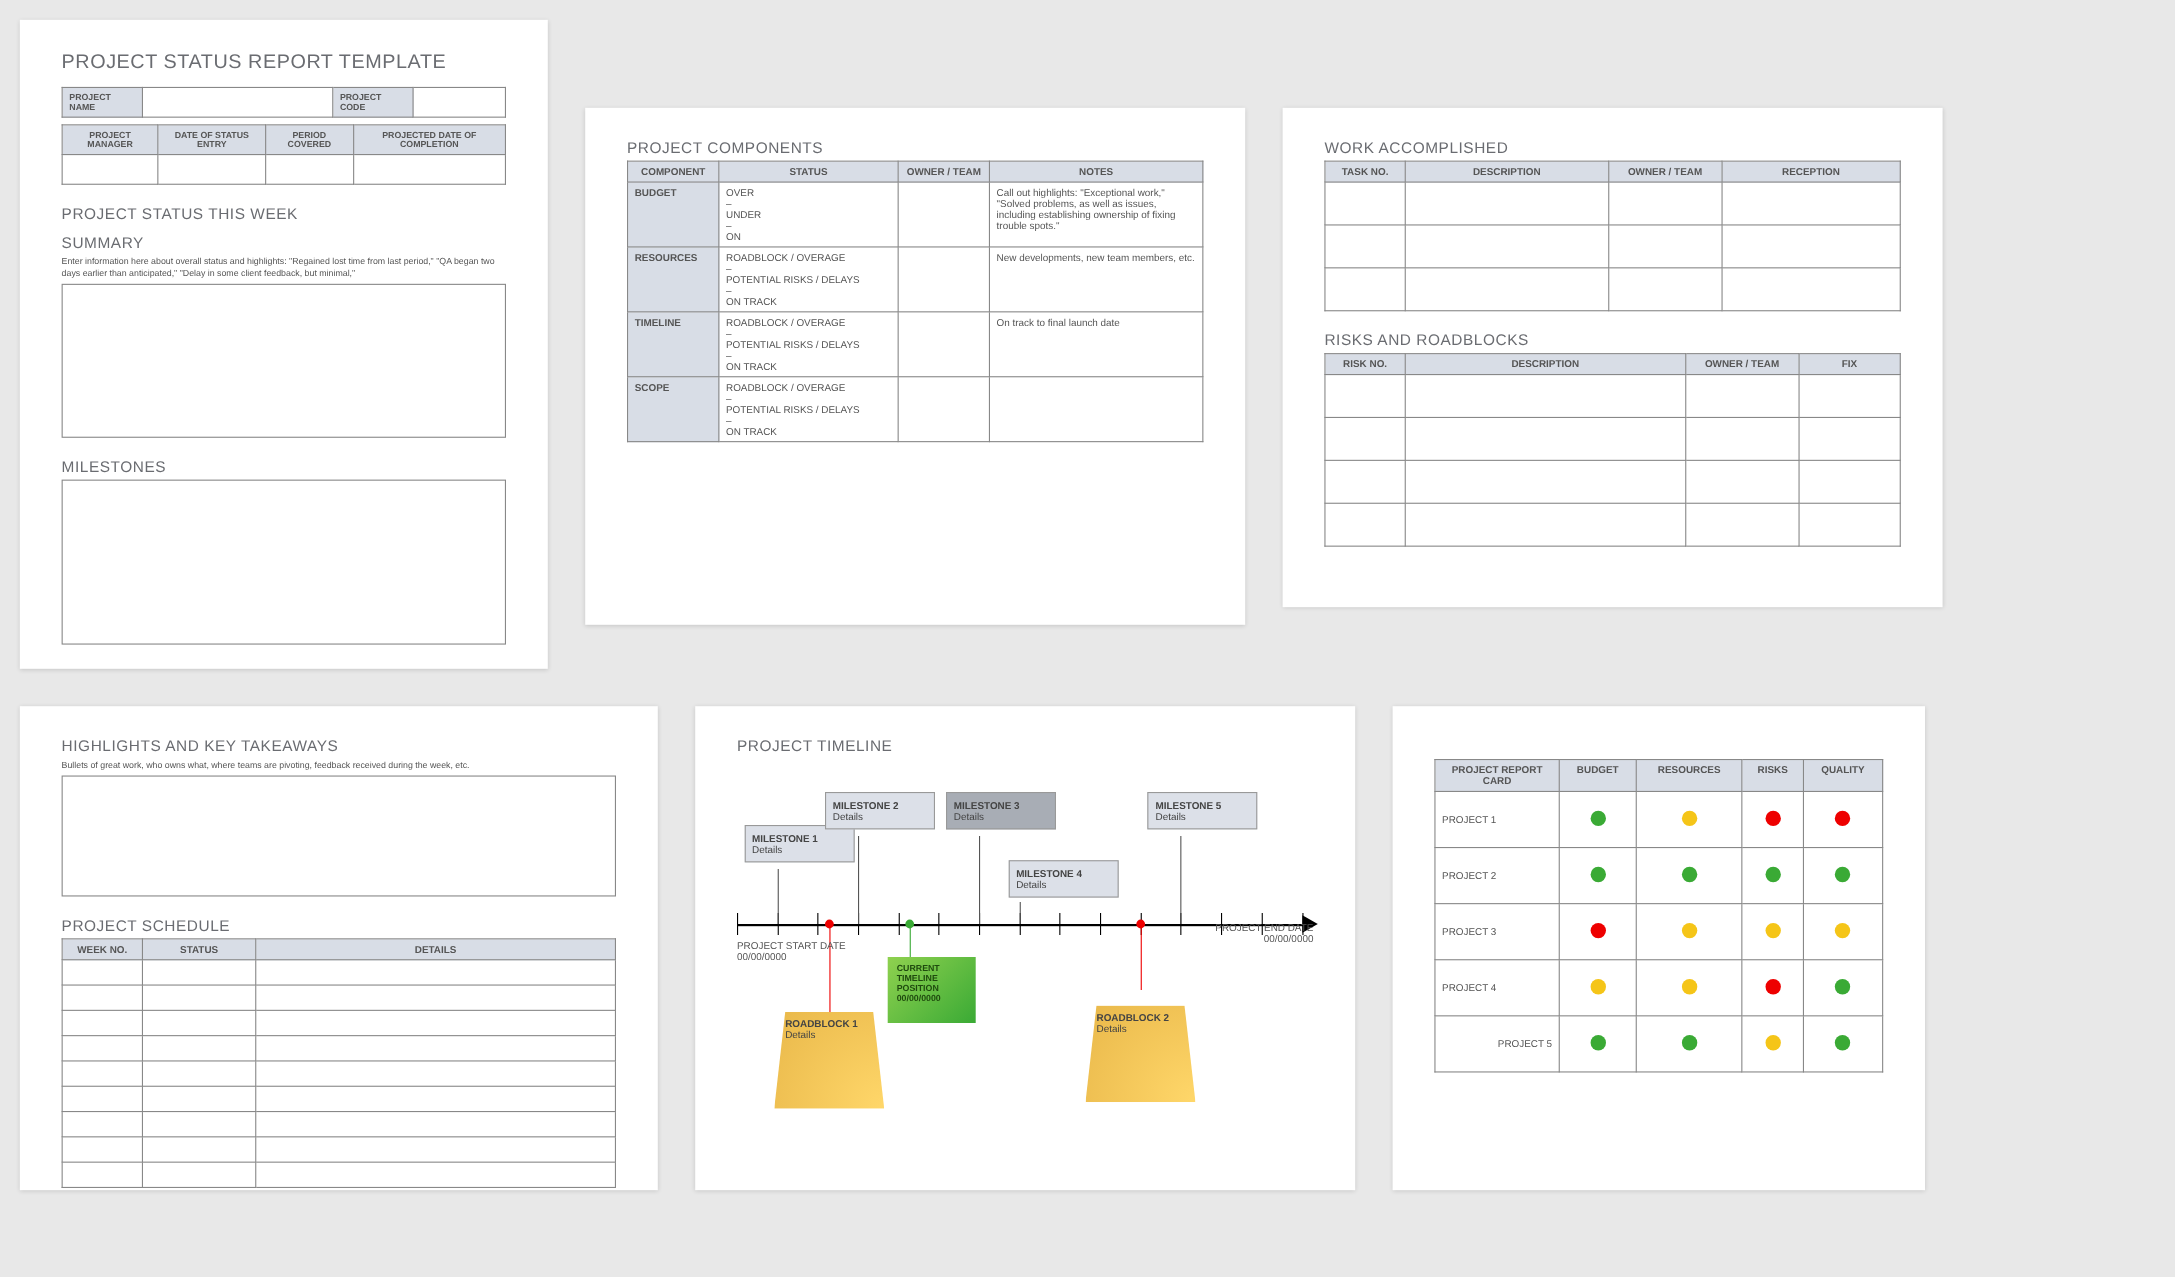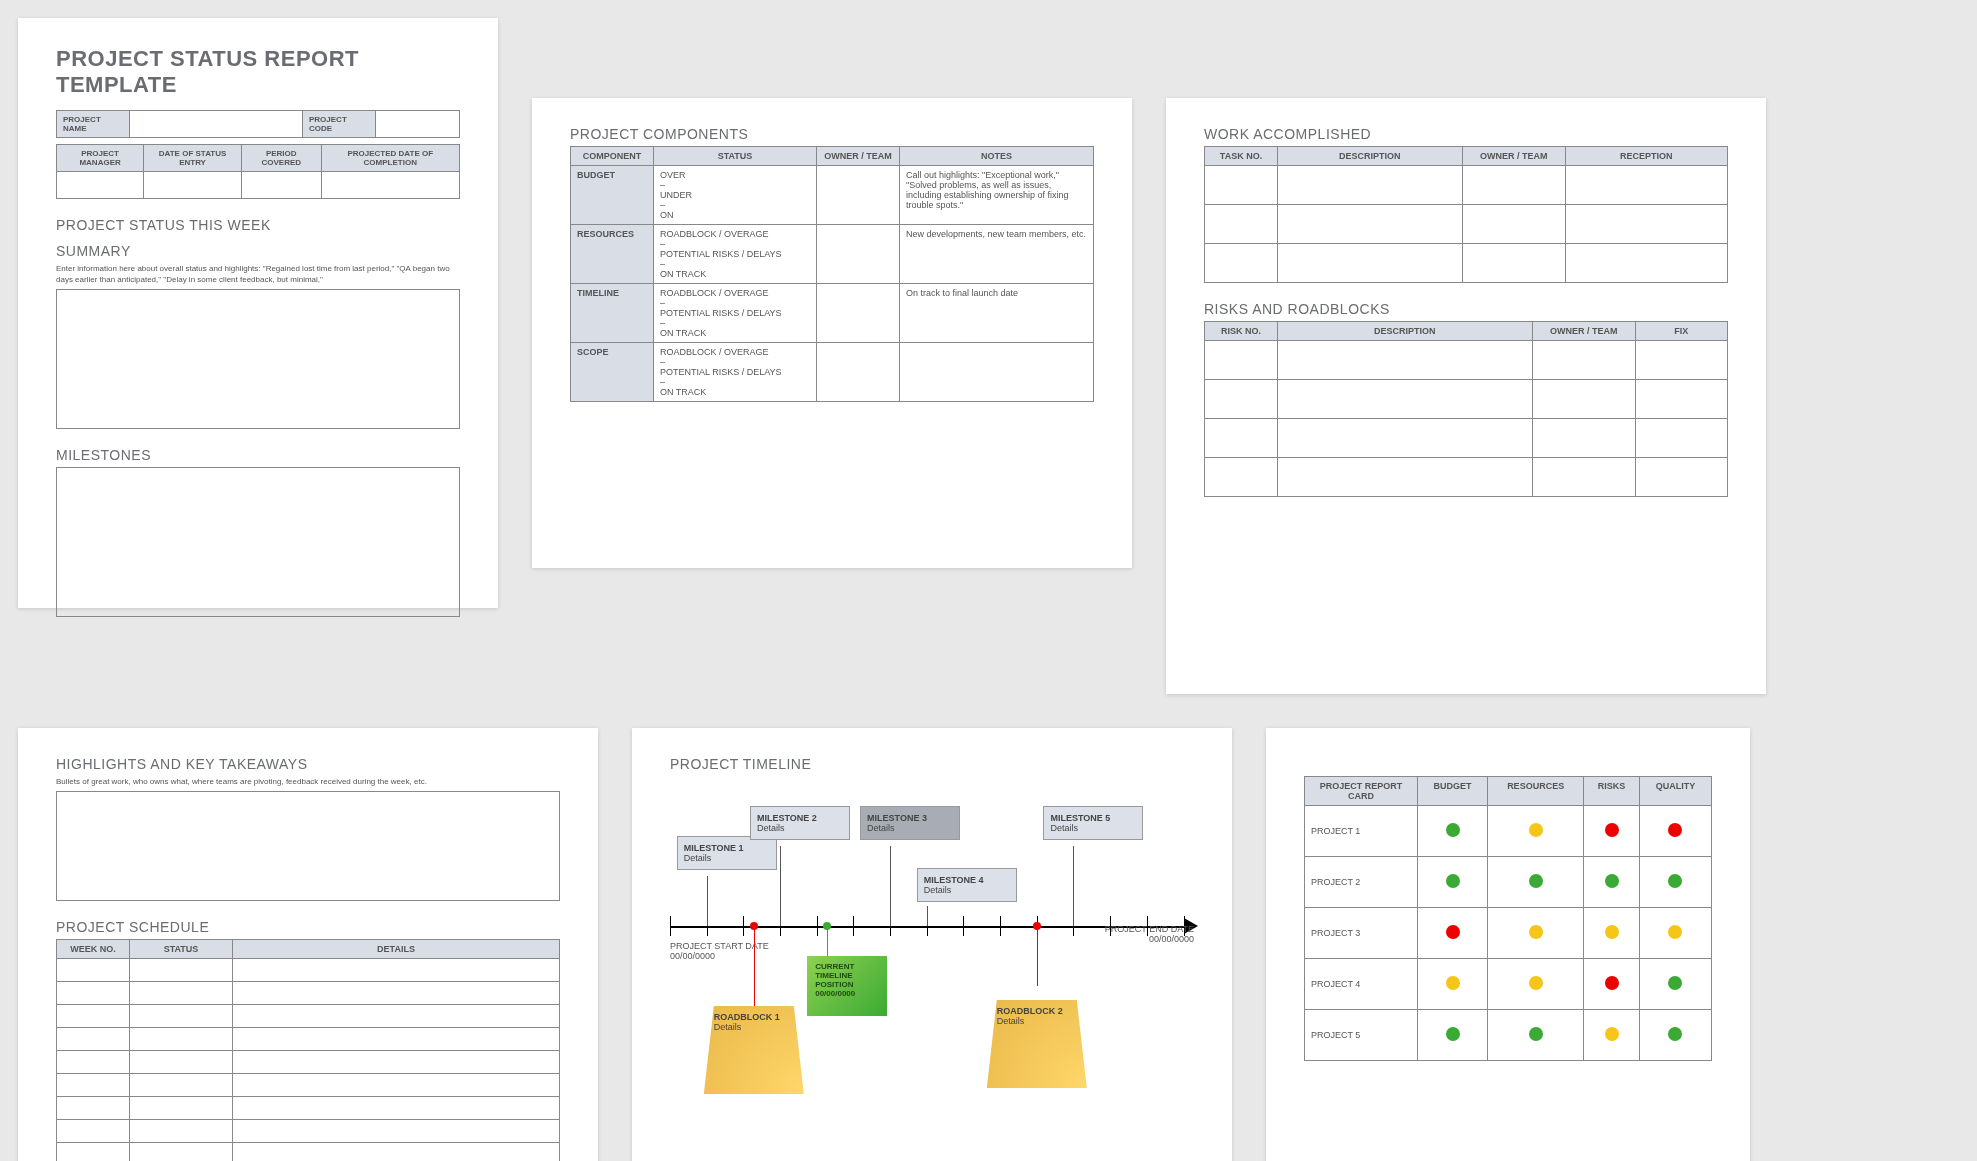--- a/index.html
+++ b/index.html
@@ -11,21 +11,21 @@
     font-size: 12px;
   }
   .canvas { display: flex; flex-direction: column; gap: 34px; }
   .row { display: flex; gap: 34px; align-items: flex-start; }
   .card {
     background: #fff;
     box-shadow: 0 1px 4px rgba(0,0,0,.15);
     padding: 28px 38px 40px 38px;
     box-sizing: border-box;
   }
-  .h1 { font-size: 22px; font-weight: 700; letter-spacing: .5px; color: #6a6c71; margin: 0 0 12px 0; }
+  .h1 { font-size: 18px; font-weight: 400; letter-spacing: .5px; color: #6a6c71; margin: 0 0 12px 0; }
   .h2 { font-size: 14px; font-weight: 400; letter-spacing: .5px; color: #6a6c71; margin: 18px 0 4px 0; }
   .sub { font-size: 9px; color: #555; line-height: 1.4; margin-bottom: 4px; }
   table { border-collapse: collapse; width: 100%; }
   th, td { border: 1px solid #888; font-size: 9px; padding: 4px 6px; color: #555; vertical-align: top; }
   th { background: #d8dde6; font-weight: 600; text-align: center; }
   .hdrCell { background: #d8dde6; font-weight: 600; }
   .blankBox { border: 1px solid #888; width: 100%; box-sizing: border-box; }
   .tiny { font-size: 8px; }
   .center { text-align: center; }
 
@@ -158,21 +158,21 @@
 POTENTIAL RISKS / DELAYS
 –
 ON TRACK</td>
         <td></td>
         <td></td>
       </tr>
     </tbody>
         </table>
   </div>
 
-  <div class="card" style="width:600px; height:596px; margin-top:80px;">
+  <div class="card" style="width:600px; height:454px; margin-top:80px;">
     <div class="h2" style="margin-top:0">WORK ACCOMPLISHED</div>
     <table>
       <tbody>
             <tr>
         <th style="width:60px">TASK NO.</th>
         <th>DESCRIPTION</th>
         <th style="width:90px">OWNER / TEAM</th>
         <th>RECEPTION</th>
       </tr>
       <tr>
@@ -410,21 +410,21 @@
               <td class="rc-cell"><span class="dot y"></span></td>
             </tr>
             <tr>
               <td class="rc-cell" style="text-align: left;">PROJECT 4</td>
               <td class="rc-cell"><span class="dot y"></span></td>
               <td class="rc-cell"><span class="dot y"></span></td>
               <td class="rc-cell"><span class="dot r"></span></td>
               <td class="rc-cell"><span class="dot g"></span></td>
             </tr>
             <tr>
-              <td class="rc-cell" style="text-align: left; margin-left: 48px;">PROJECT 5</td>
+              <td class="rc-cell" style="text-align: right; margin-left: 48px;">PROJECT 5</td>
               <td class="rc-cell"><span class="dot g"></span></td>
               <td class="rc-cell"><span class="dot g"></span></td>
               <td class="rc-cell"><span class="dot y"></span></td>
               <td class="rc-cell"><span class="dot g"></span></td>
             </tr>
           </tbody>
     </table>
   </div>
 
 </div>

